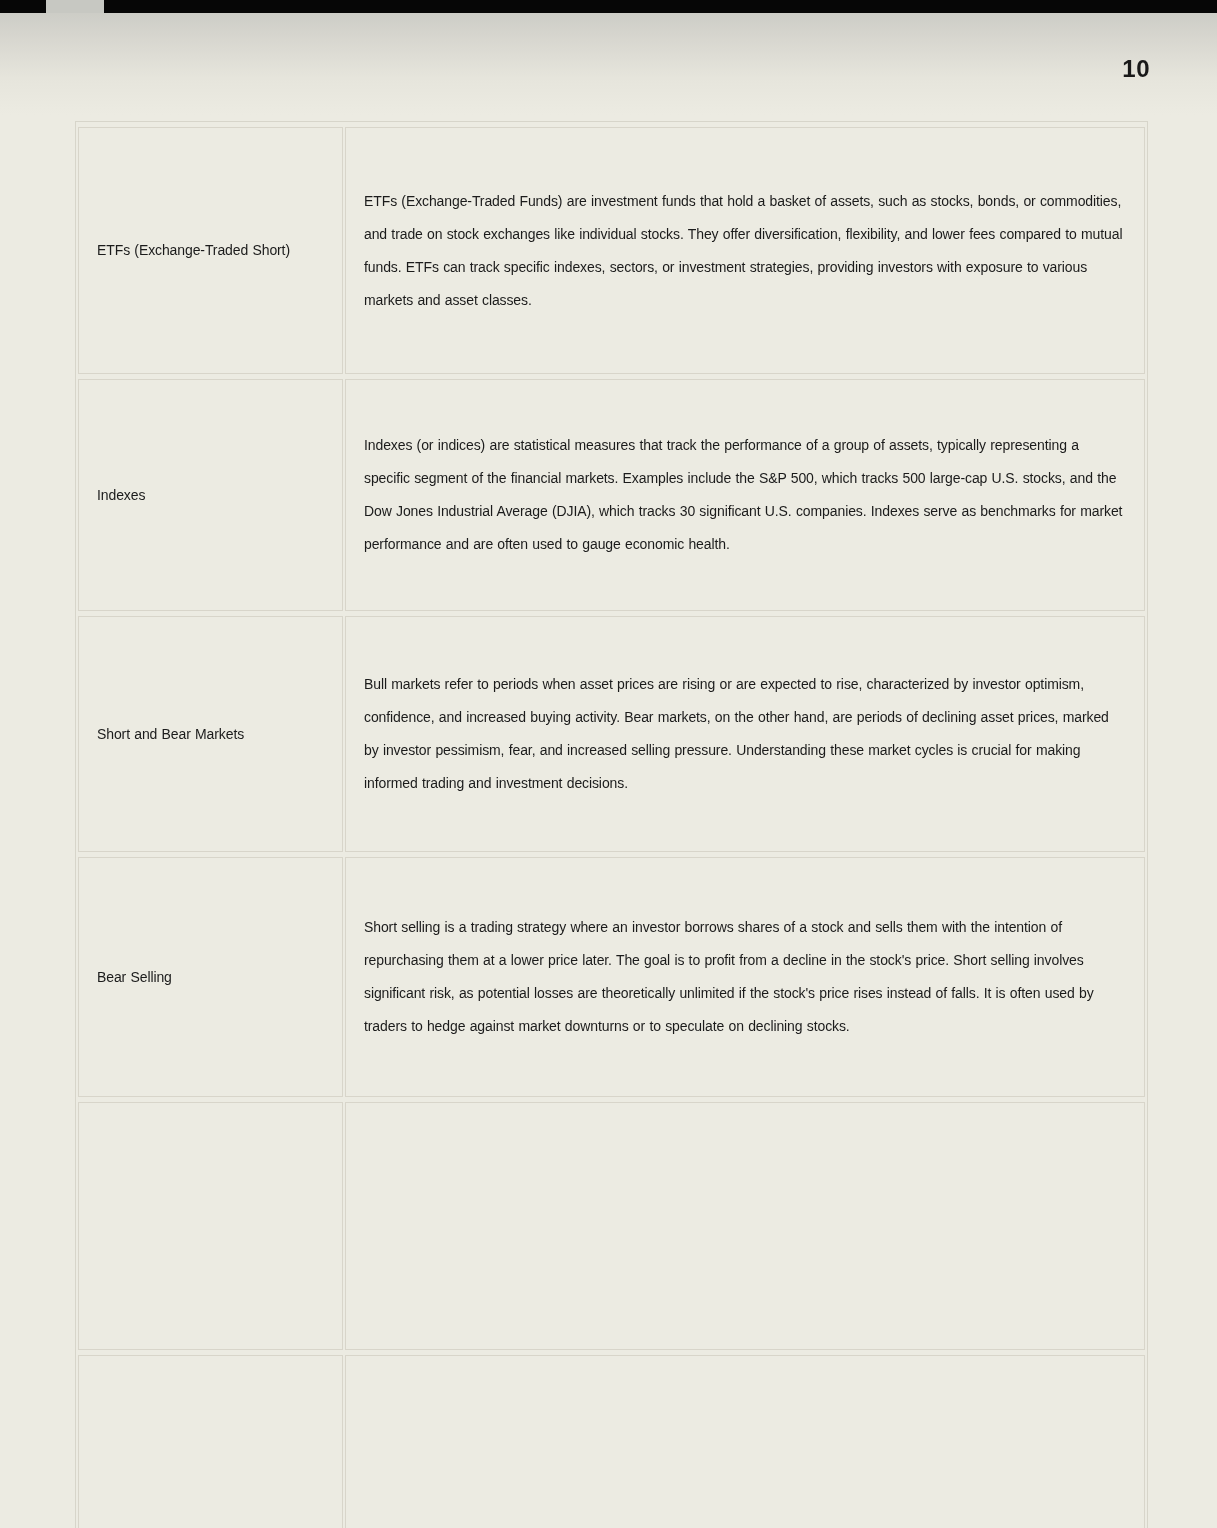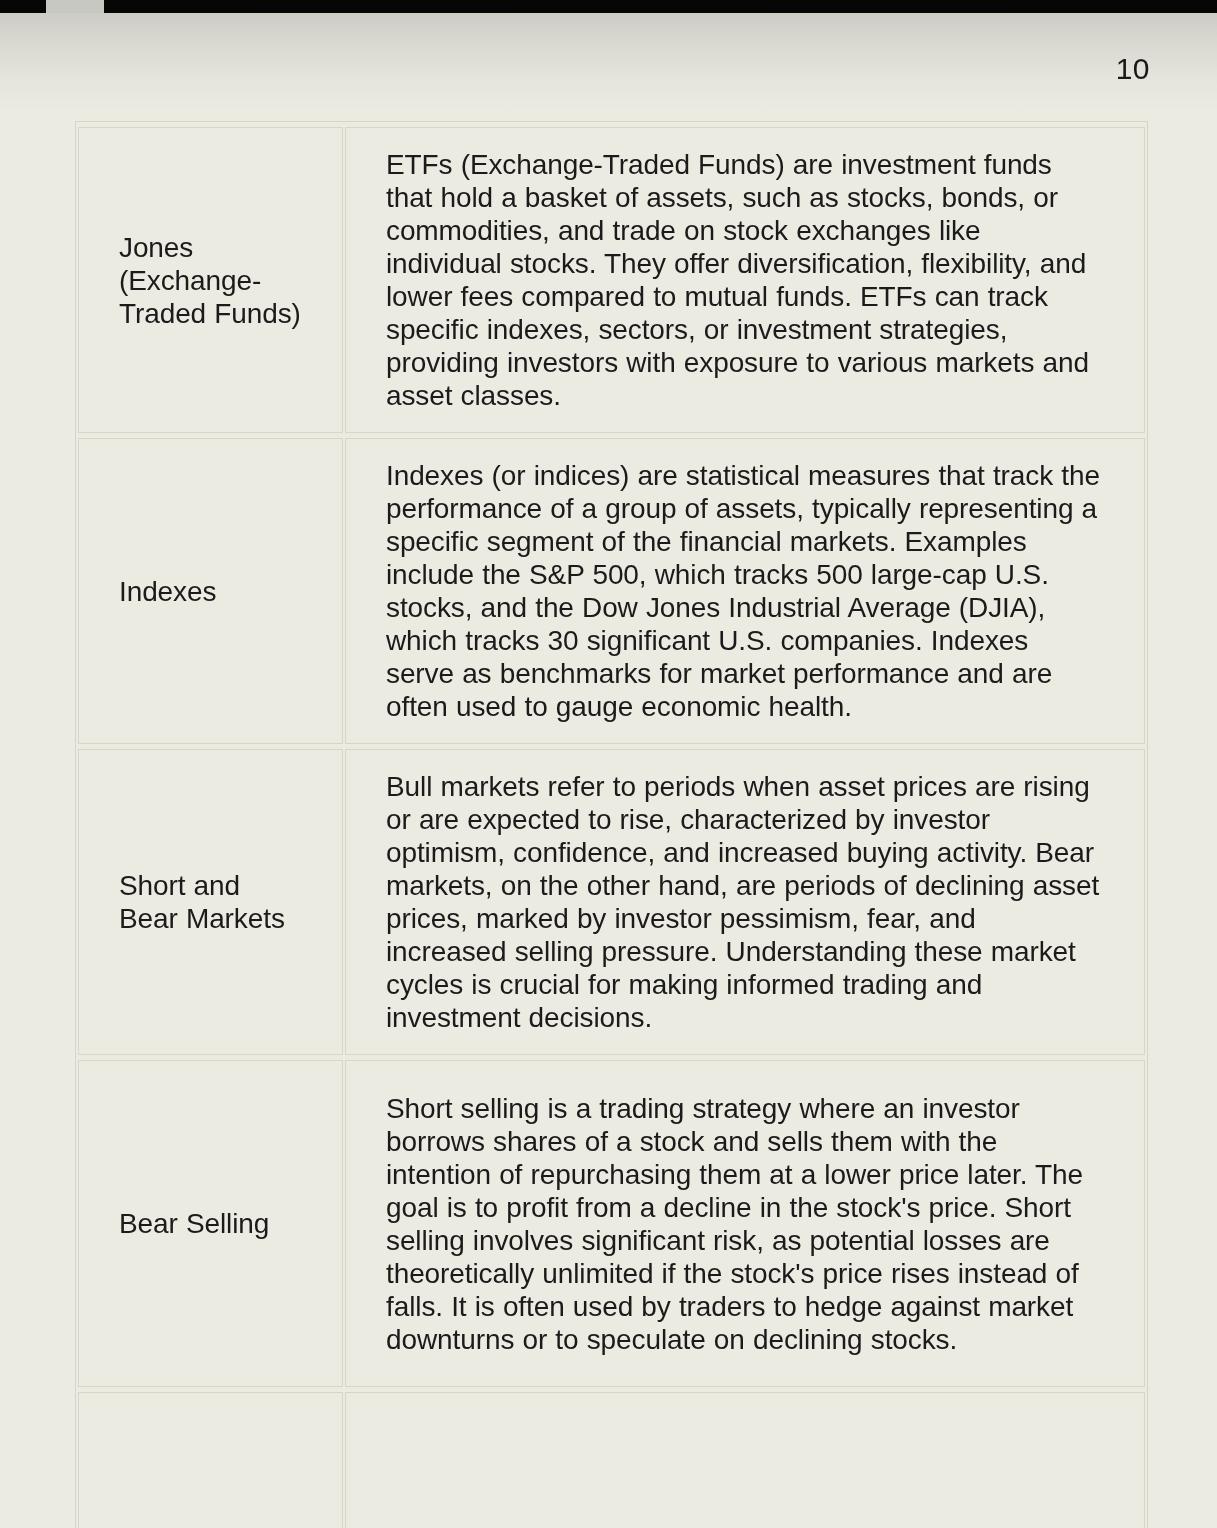--- a/index.html
+++ b/index.html
@@ -25,71 +25,72 @@
   .top-bar-gap {
     position: absolute;
     top: 0; left: 46px;
     width: 58px; height: 13px;
     background: #c7c8c2;
   }
   .page-number {
     position: absolute;
     top: 52px;
     right: 67px;
-    font-size: 30px;
+    font-size: 24px;
     line-height: 34px;
     letter-spacing: 0.5px;
     color: #191919;
+    font-weight: bold;
   }
   table.glossary {
     position: absolute;
     left: 75px;
     top: 121px;
     width: 1073px;
     table-layout: fixed;
     border-collapse: separate;
     border-spacing: 2px 5px;
     border: 1px solid rgba(198, 195, 182, 0.55);
   }
   table.glossary td {
     box-sizing: border-box;
     border: 1px solid #d8d5ca;
     vertical-align: middle;
-    font-size: 28px;
+    font-size: 14px;
     line-height: 33px;
     letter-spacing: -0.1px;
-    padding: 20px 40px;
+    padding: 20px 18px;
     word-spacing: 0.5px;
   }
   td.term { padding-right: 30px; }
   tr.r1 td { height: 247px; }
   tr.r2 td { height: 232px; }
   tr.r3 td { height: 236px; }
-  tr.r4 td { height: 327px; }
+  tr.r4 td { height: 240px; }
   tr.r5 td { height: 248px; }
   tr.r6 td { height: 260px; }
 </style>
 </head>
 <body>
 
 <div class="page">
 
   <div class="top-bar"></div>
   <div class="top-bar-gap"></div>
 
   <div class="page-number">10</div>
 
   <table class="glossary">
     <colgroup>
       <col style="width:265px">
       <col>
     </colgroup>
     <tbody>
       <tr class="r1">
-        <td class="term">Jones (Exchange-Traded Funds)</td>
+        <td class="term">ETFs (Exchange-Traded Short)</td>
         <td class="def">ETFs (Exchange-Traded Funds) are investment funds that hold a basket of assets, such as stocks, bonds, or commodities, and trade on stock exchanges like individual stocks. They offer diversification, flexibility, and lower fees compared to mutual funds. ETFs can track specific indexes, sectors, or investment strategies, providing investors with exposure to various markets and asset classes.</td>
       </tr>
       <tr class="r2">
         <td class="term">Indexes</td>
         <td class="def">Indexes (or indices) are statistical measures that track the performance of a group of assets, typically representing a specific segment of the financial markets. Examples include the S&amp;P 500, which tracks 500 large-cap U.S. stocks, and the Dow Jones Industrial Average (DJIA), which tracks 30 significant U.S. companies. Indexes serve as benchmarks for market performance and are often used to gauge economic health.</td>
       </tr>
       <tr class="r3">
         <td class="term">Short and Bear Markets</td>
         <td class="def">Bull markets refer to periods when asset prices are rising or are expected to rise, characterized by investor optimism, confidence, and increased buying activity. Bear markets, on the other hand, are periods of declining asset prices, marked by investor pessimism, fear, and increased selling pressure. Understanding these market cycles is crucial for making informed trading and investment decisions.</td>
       </tr>

